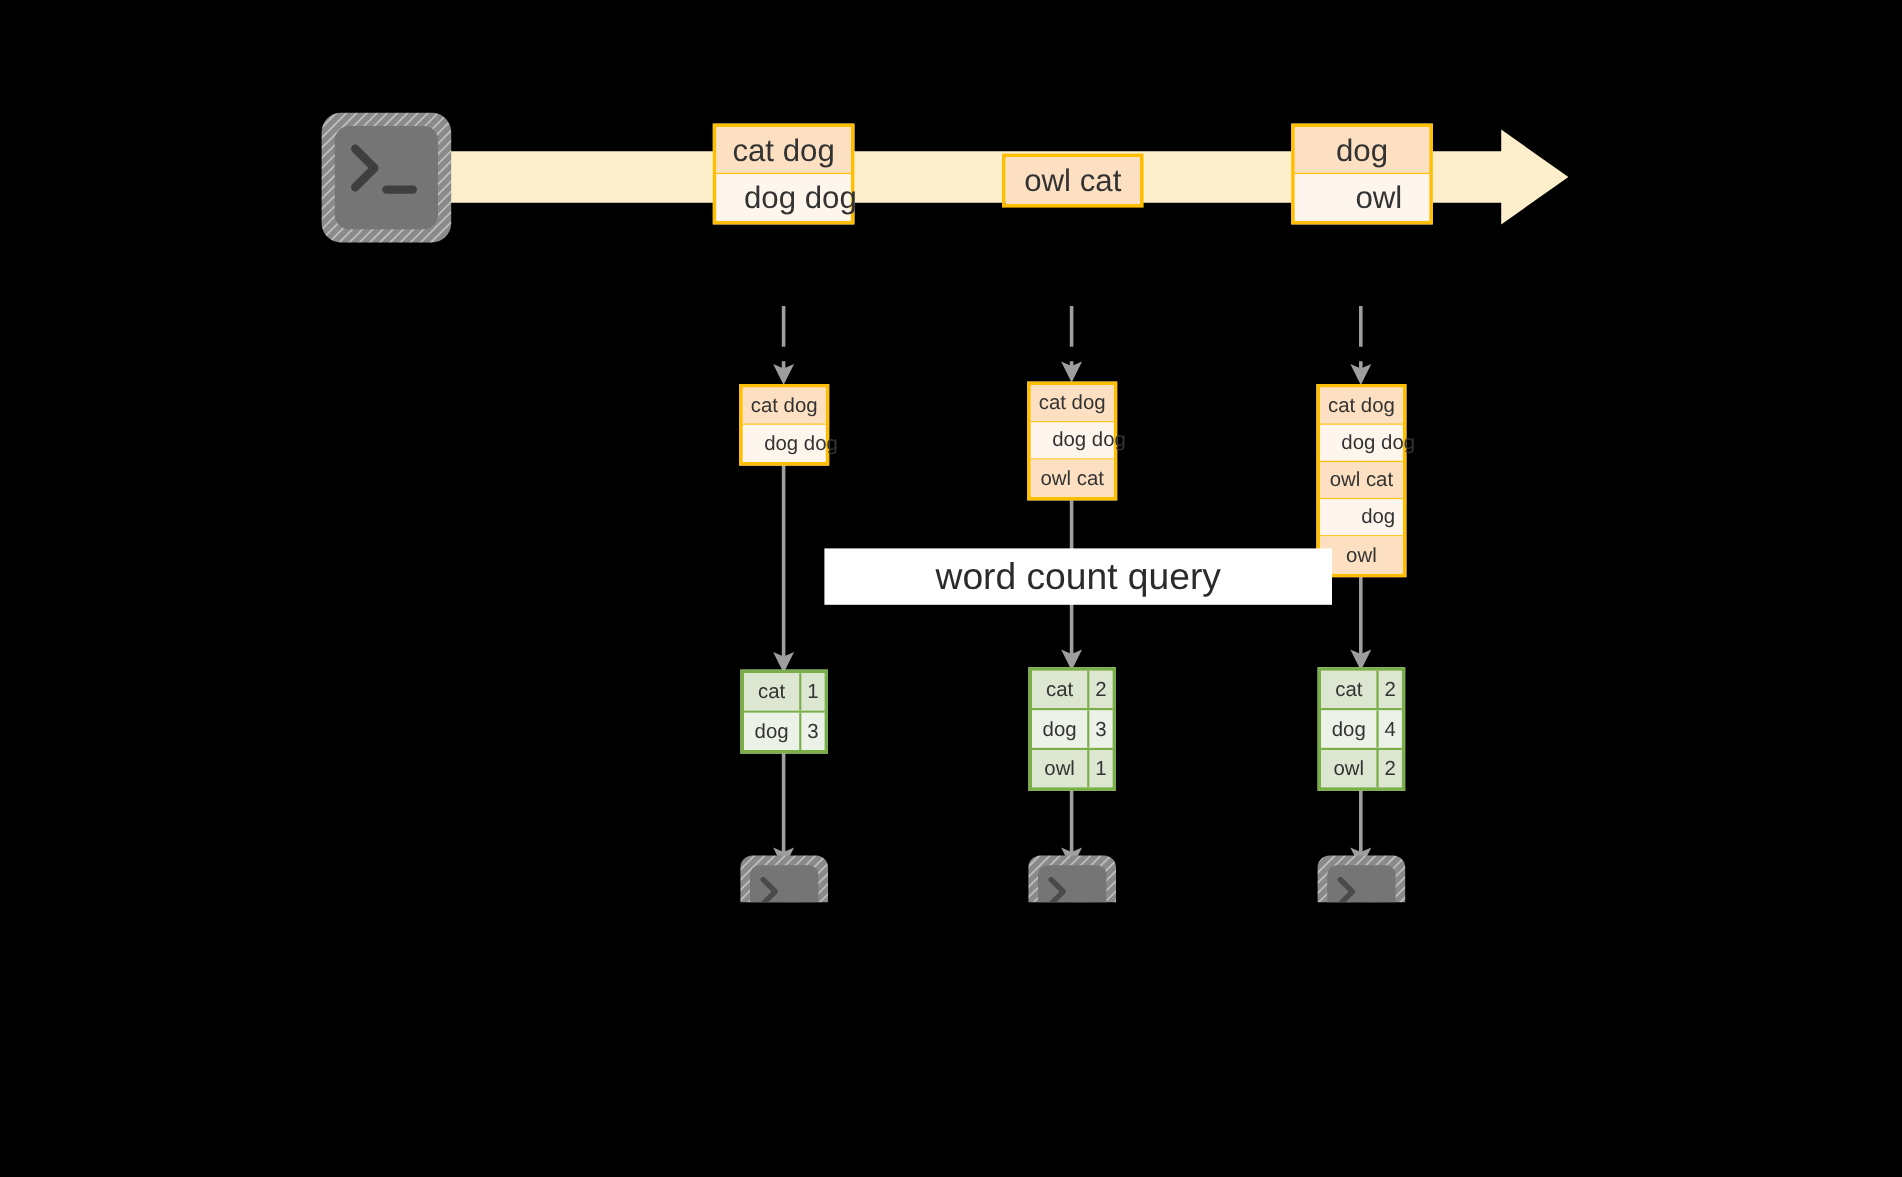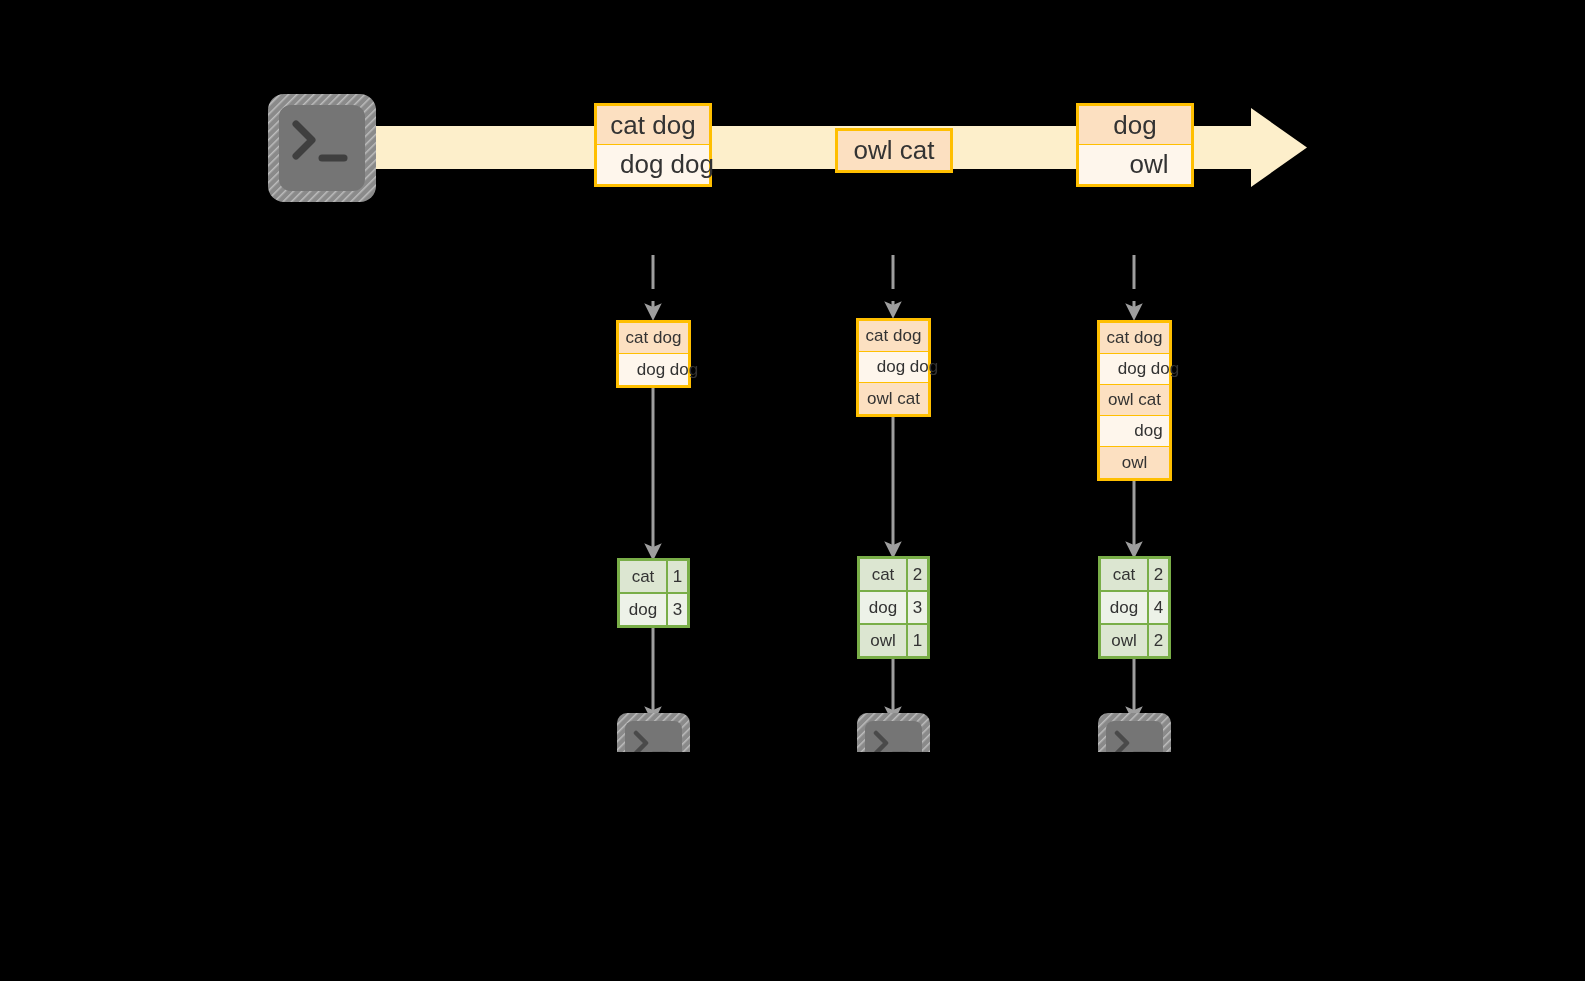--- a/index.html
+++ b/index.html
@@ -200,20 +200,23 @@
   </div>
 
   <div class="box small" style="left:1097px; top:320px; width:75px;">
     <div class="cell shade-a">cat dog</div>
     <div class="cell shade-b">dog dog</div>
     <div class="cell shade-a">owl cat</div>
     <div class="cell shade-b">dog</div>
     <div class="cell shade-a">owl</div>
   </div>
 
+  <div class="query-band" style="left:687px; top:457px; width:423px; height:47px;">
+    <span>word count query</span>
+  </div>
 
   <div class="gtable" style="left:617px; top:558px; width:73px;">
     <div class="grow shade-a">
       <div class="gk">cat</div>
       <div class="gv">1</div>
     </div>
     <div class="grow shade-b">
       <div class="gk">dog</div>
       <div class="gv">3</div>
     </div>

